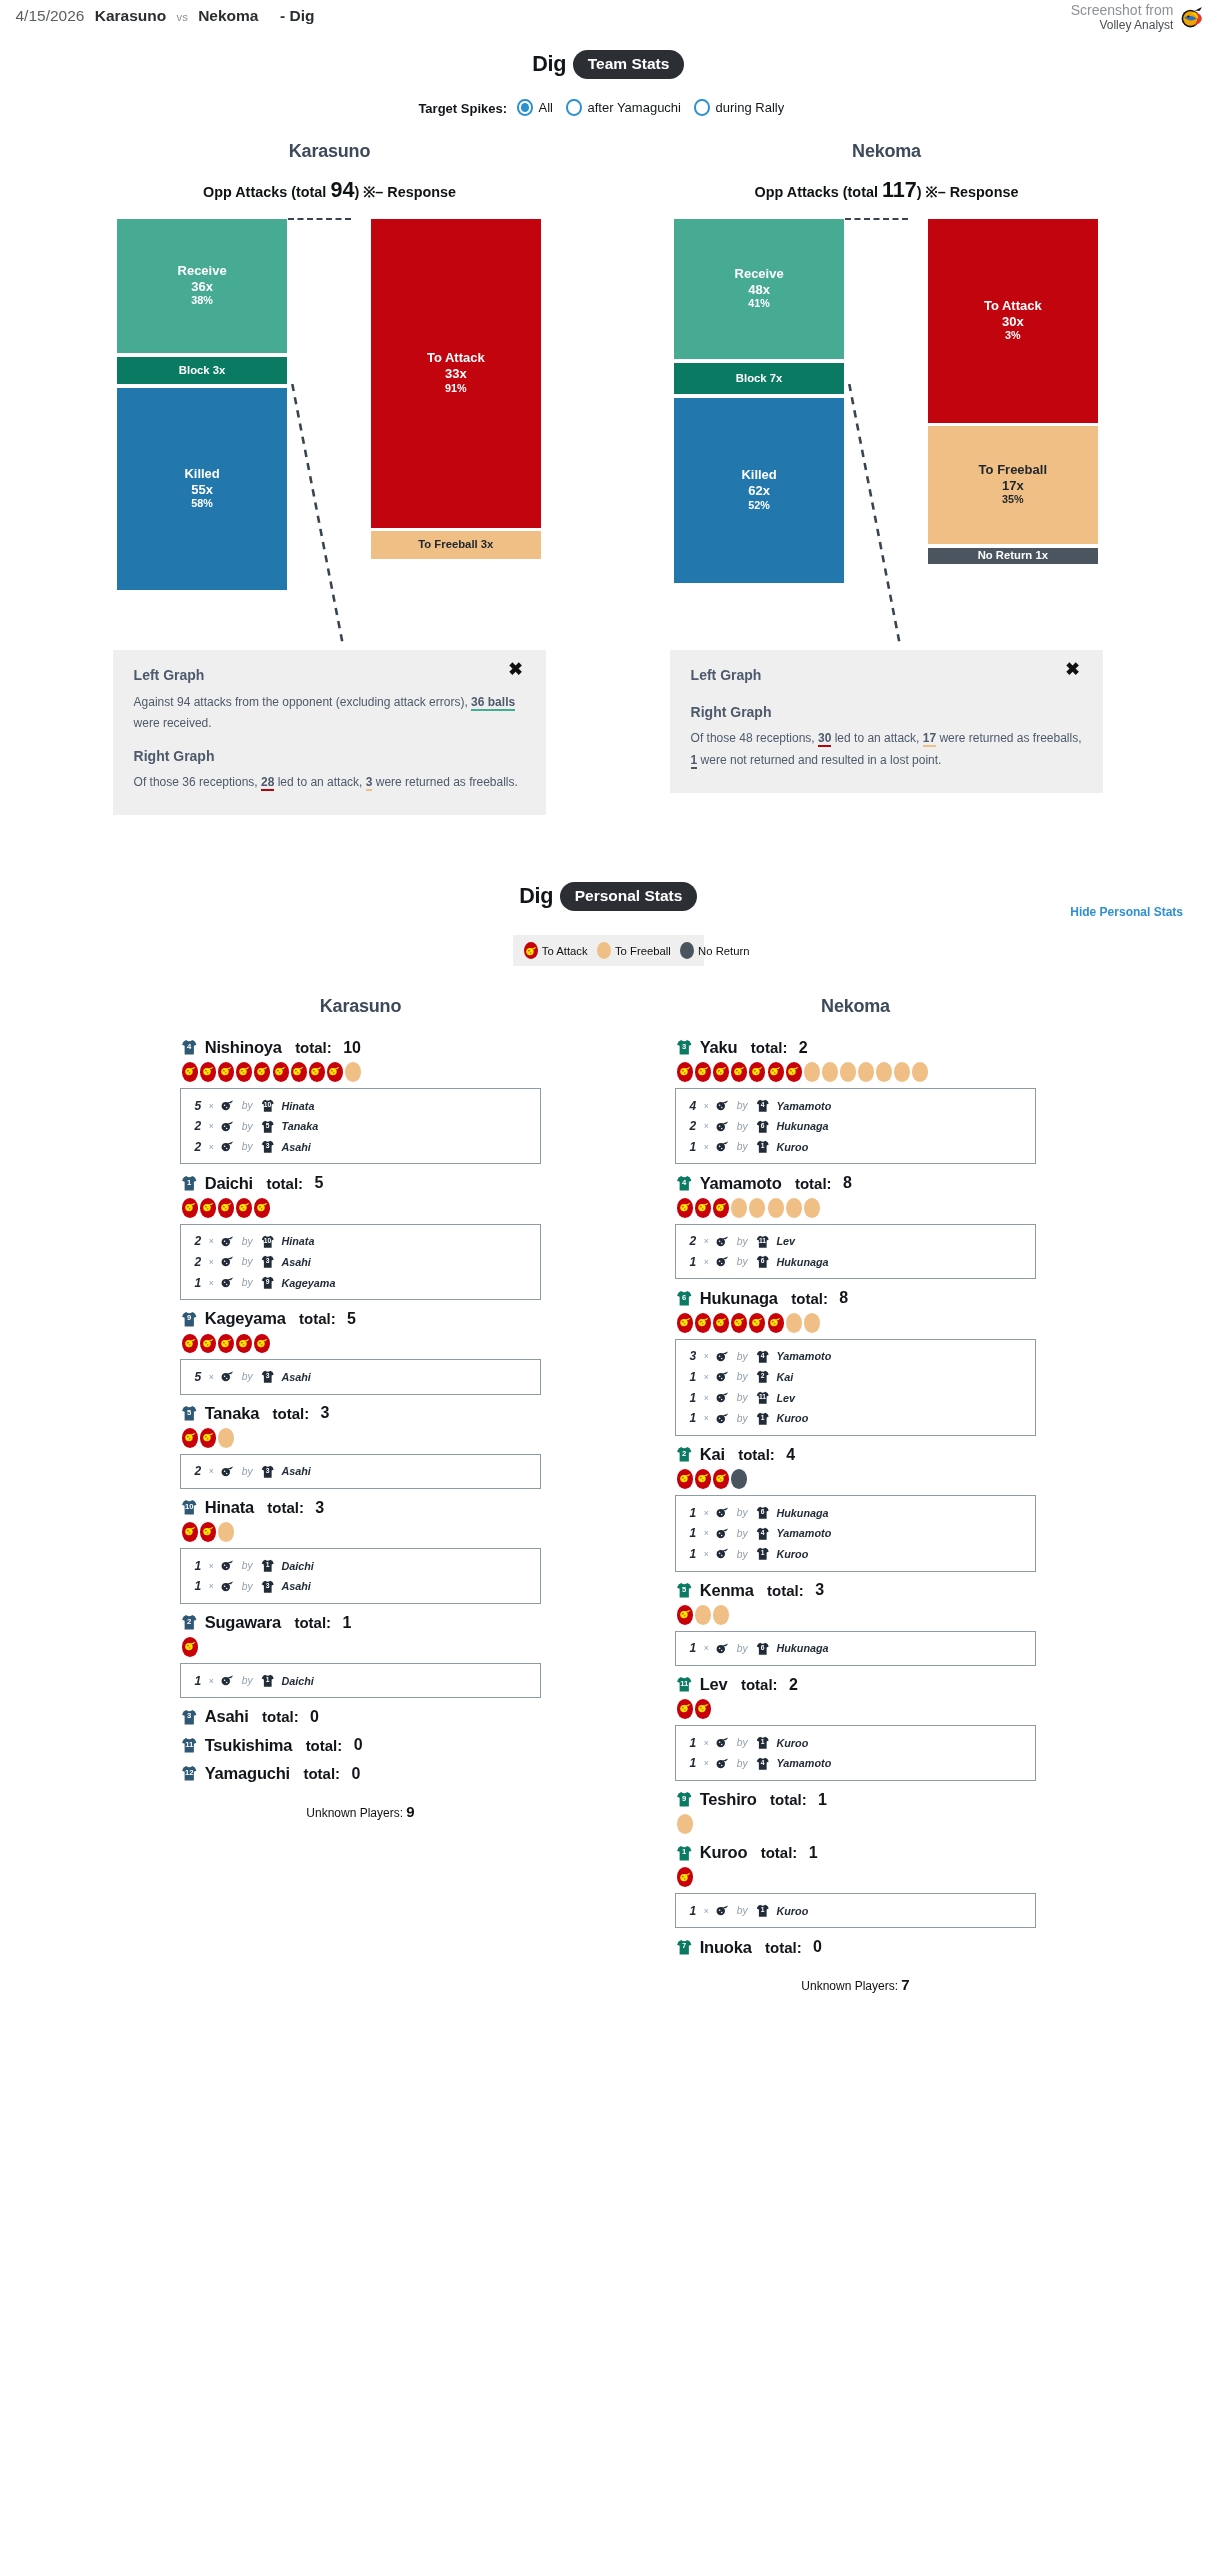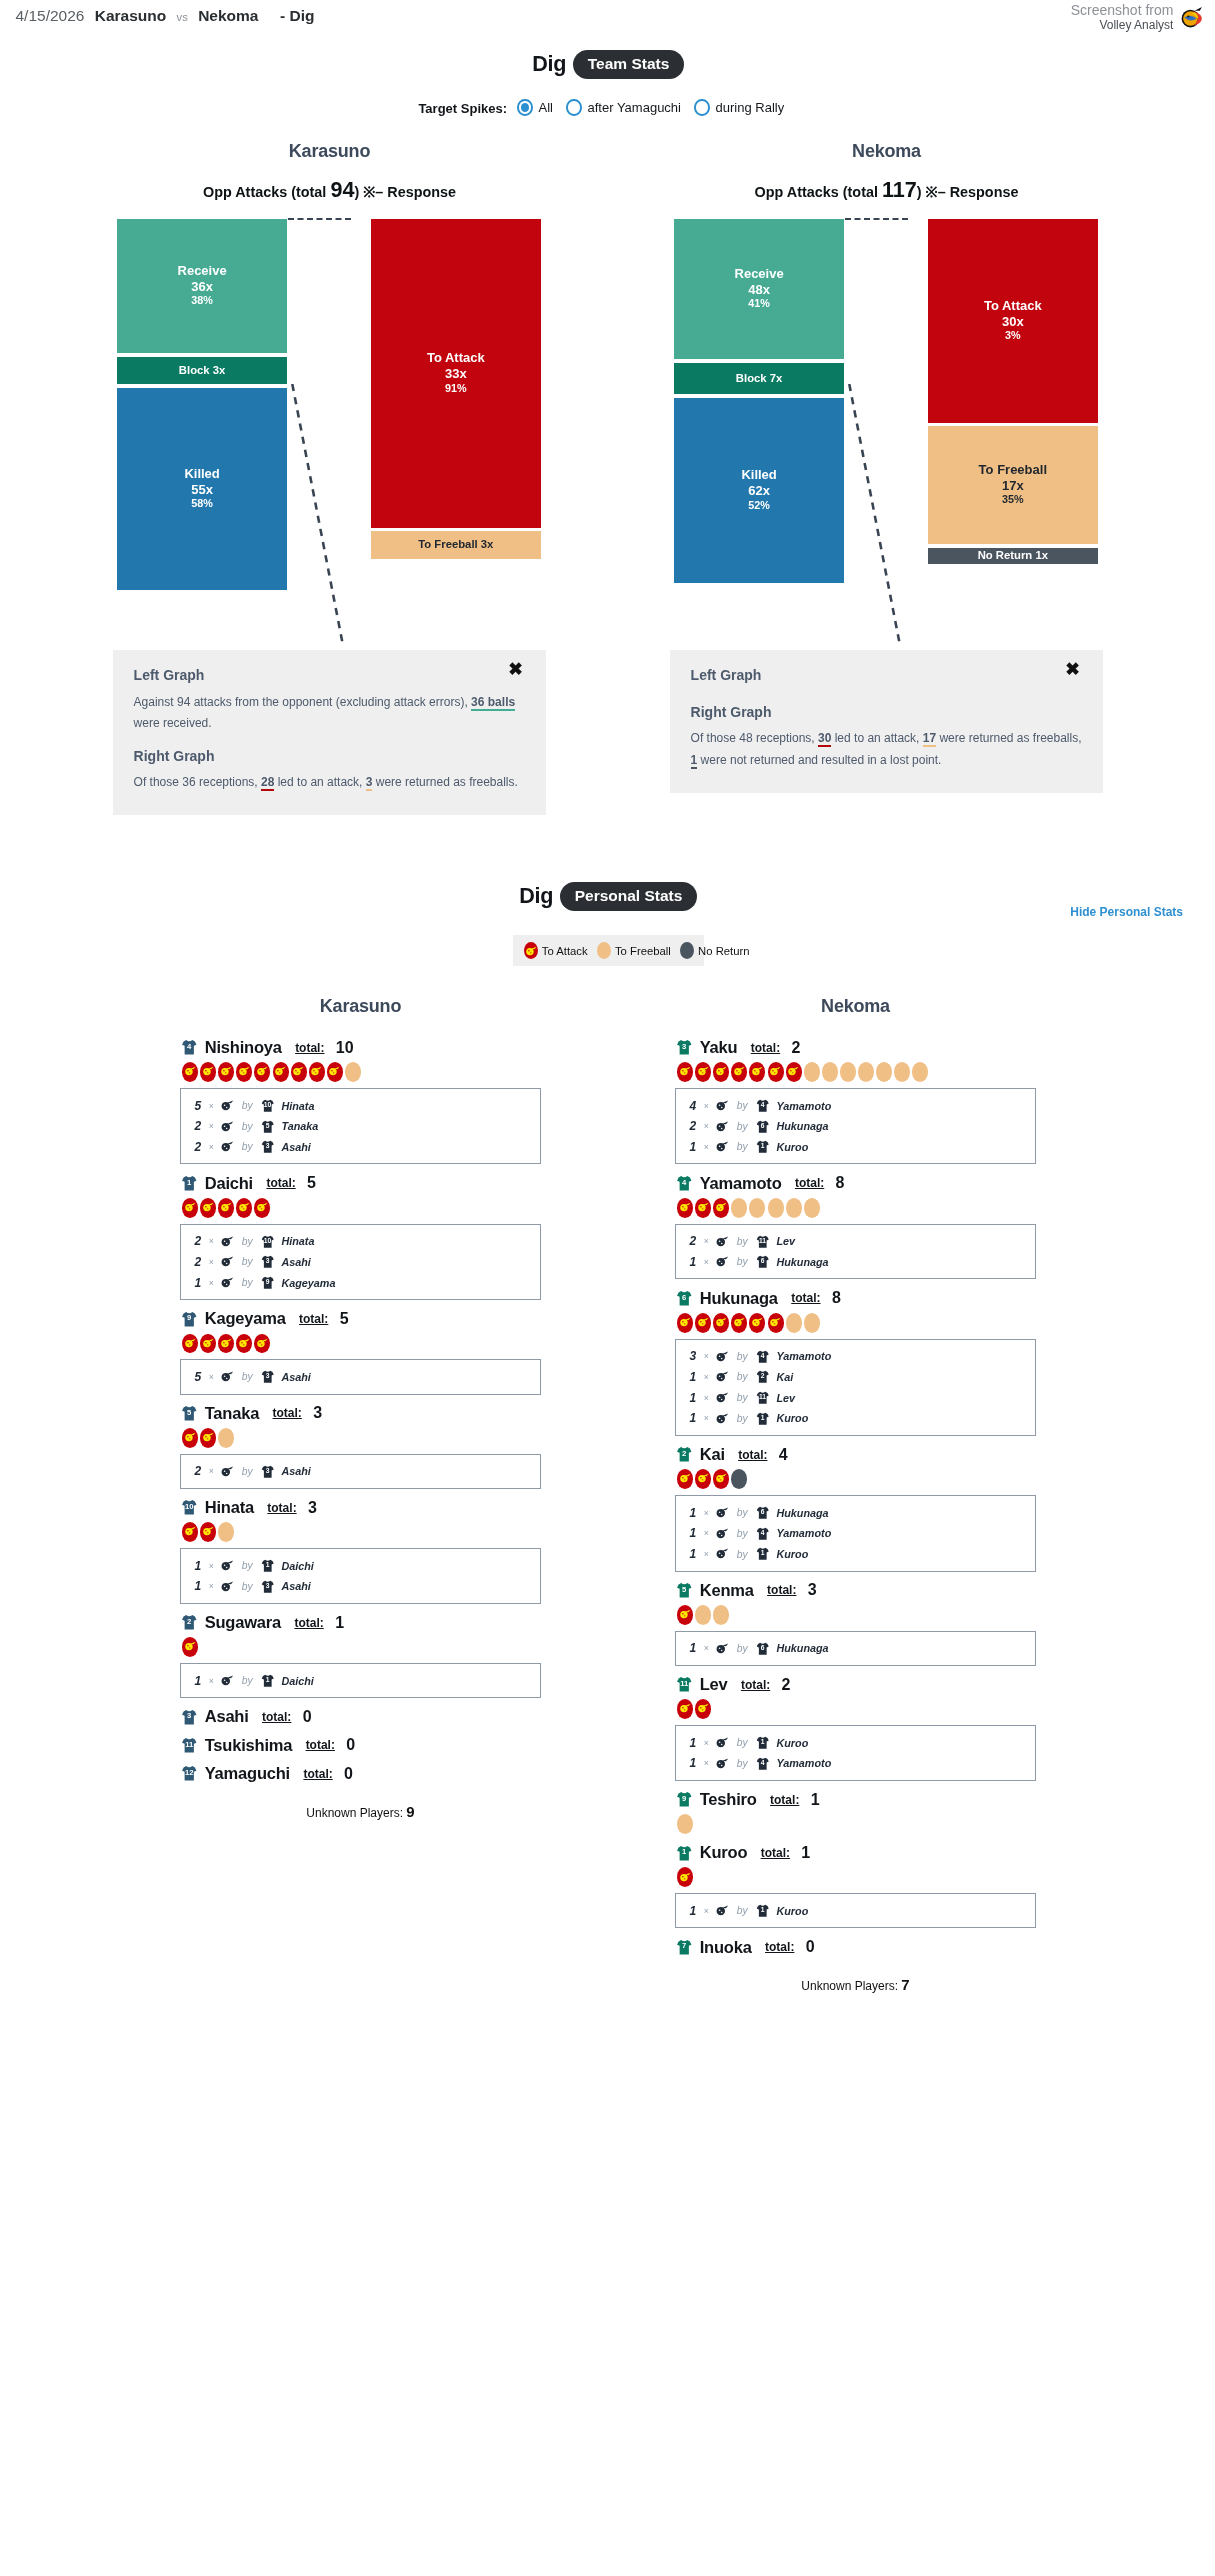--- a/index.html
+++ b/index.html
@@ -128,21 +128,21 @@
 
   .player { margin-bottom:9.3px; }
   .player-head { display:flex; align-items:center; gap:6.2px; }
   .jersey { position:relative; width:18.5px; height:18.5px; flex:none; }
   .jersey svg { display:block; }
   .jersey .num {
     position:absolute; left:0; top:4.6px; width:100%; text-align:center;
     font-size:7.7px; font-weight:700; color:#fff; line-height:1;
   }
   .pname { font-size:16.5px; font-weight:700; letter-spacing:-0.2px; }
-  .ptotal-label { font-size:12px; font-weight:700; margin-left:7.2px;text-decoration:underline; }
+  .ptotal-label { font-size:15px; font-weight:700; margin-left:7.2px; }
   .ptotal-value { font-size:16px; font-weight:700; margin-left:5.2px; }
 
   .dots { display:flex; gap:2.1px; margin:5.2px 0 0 2.1px; flex-wrap:wrap; }
   .dots .dot { width:16px; height:19.6px; }
 
   .detail-box { border:1px solid #8e9aa6; margin-top:6.2px; padding:6.2px 0; }
   .detail-row {
     display:flex; align-items:center; gap:6.2px;
     padding:2.6px 13.4px; font-size:10.8px; color:#222c38;
   }

